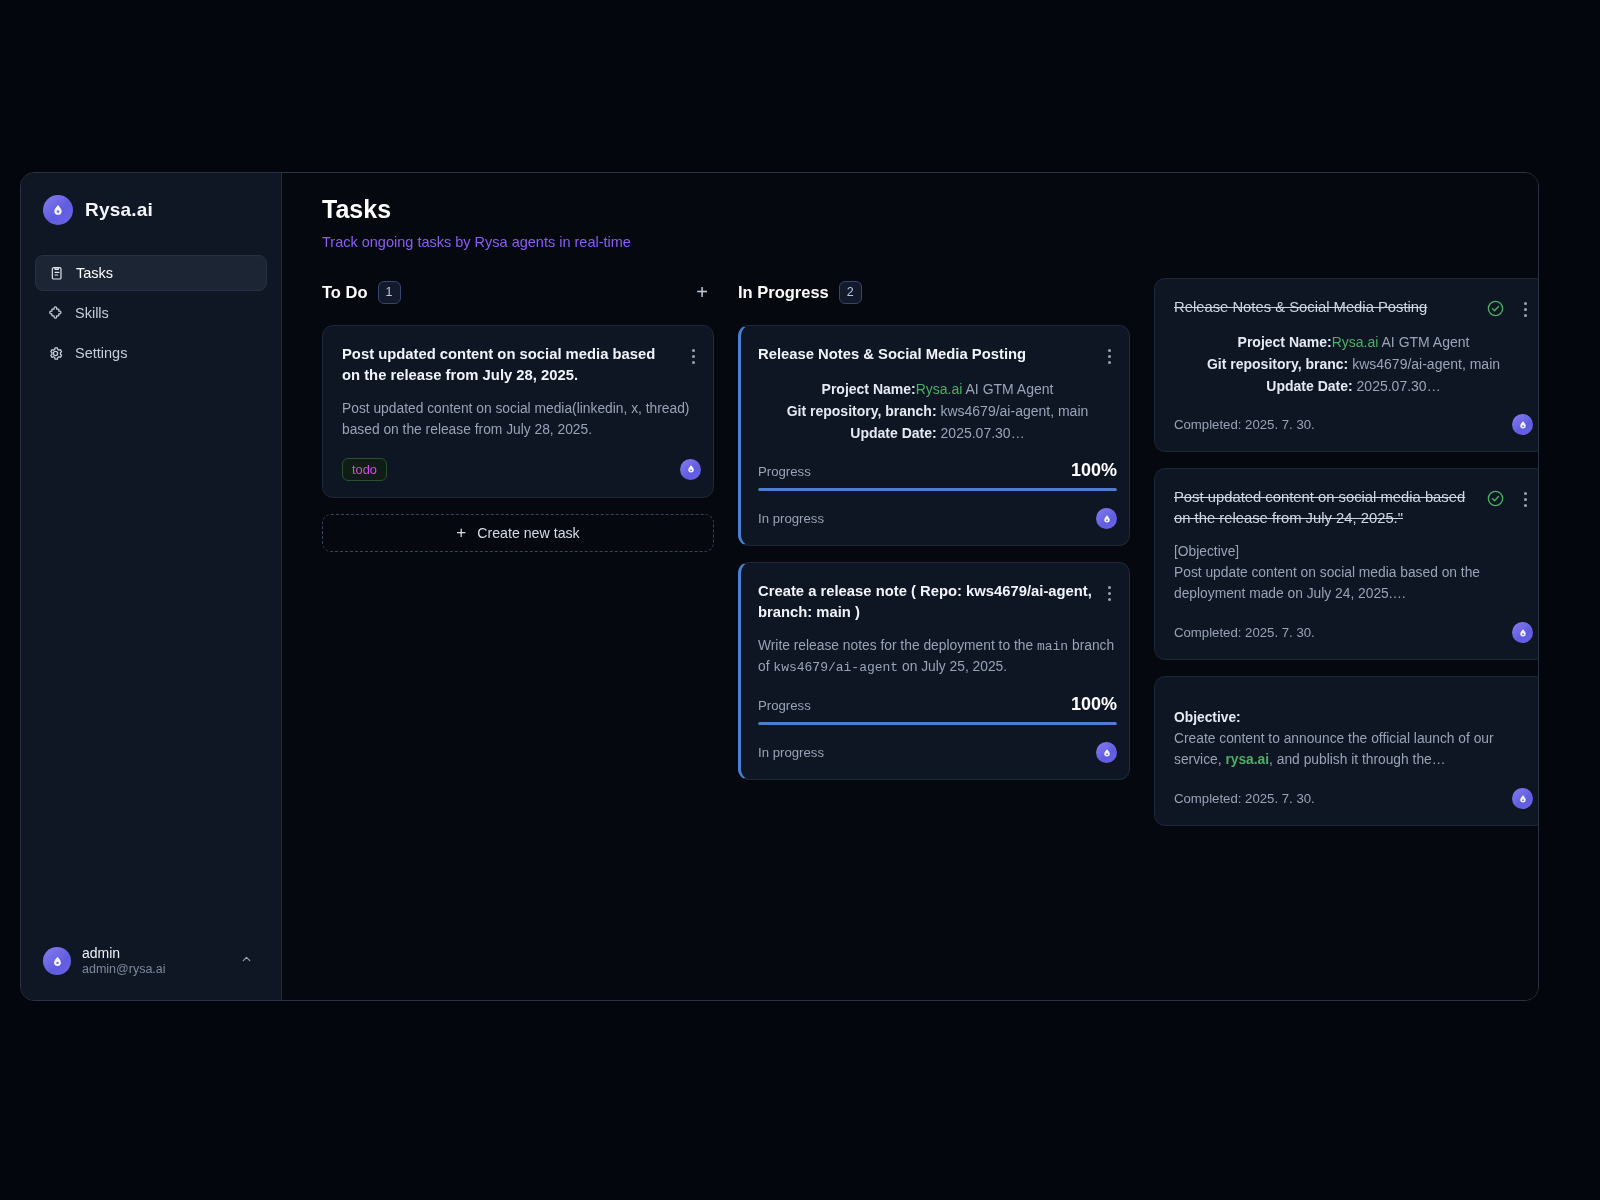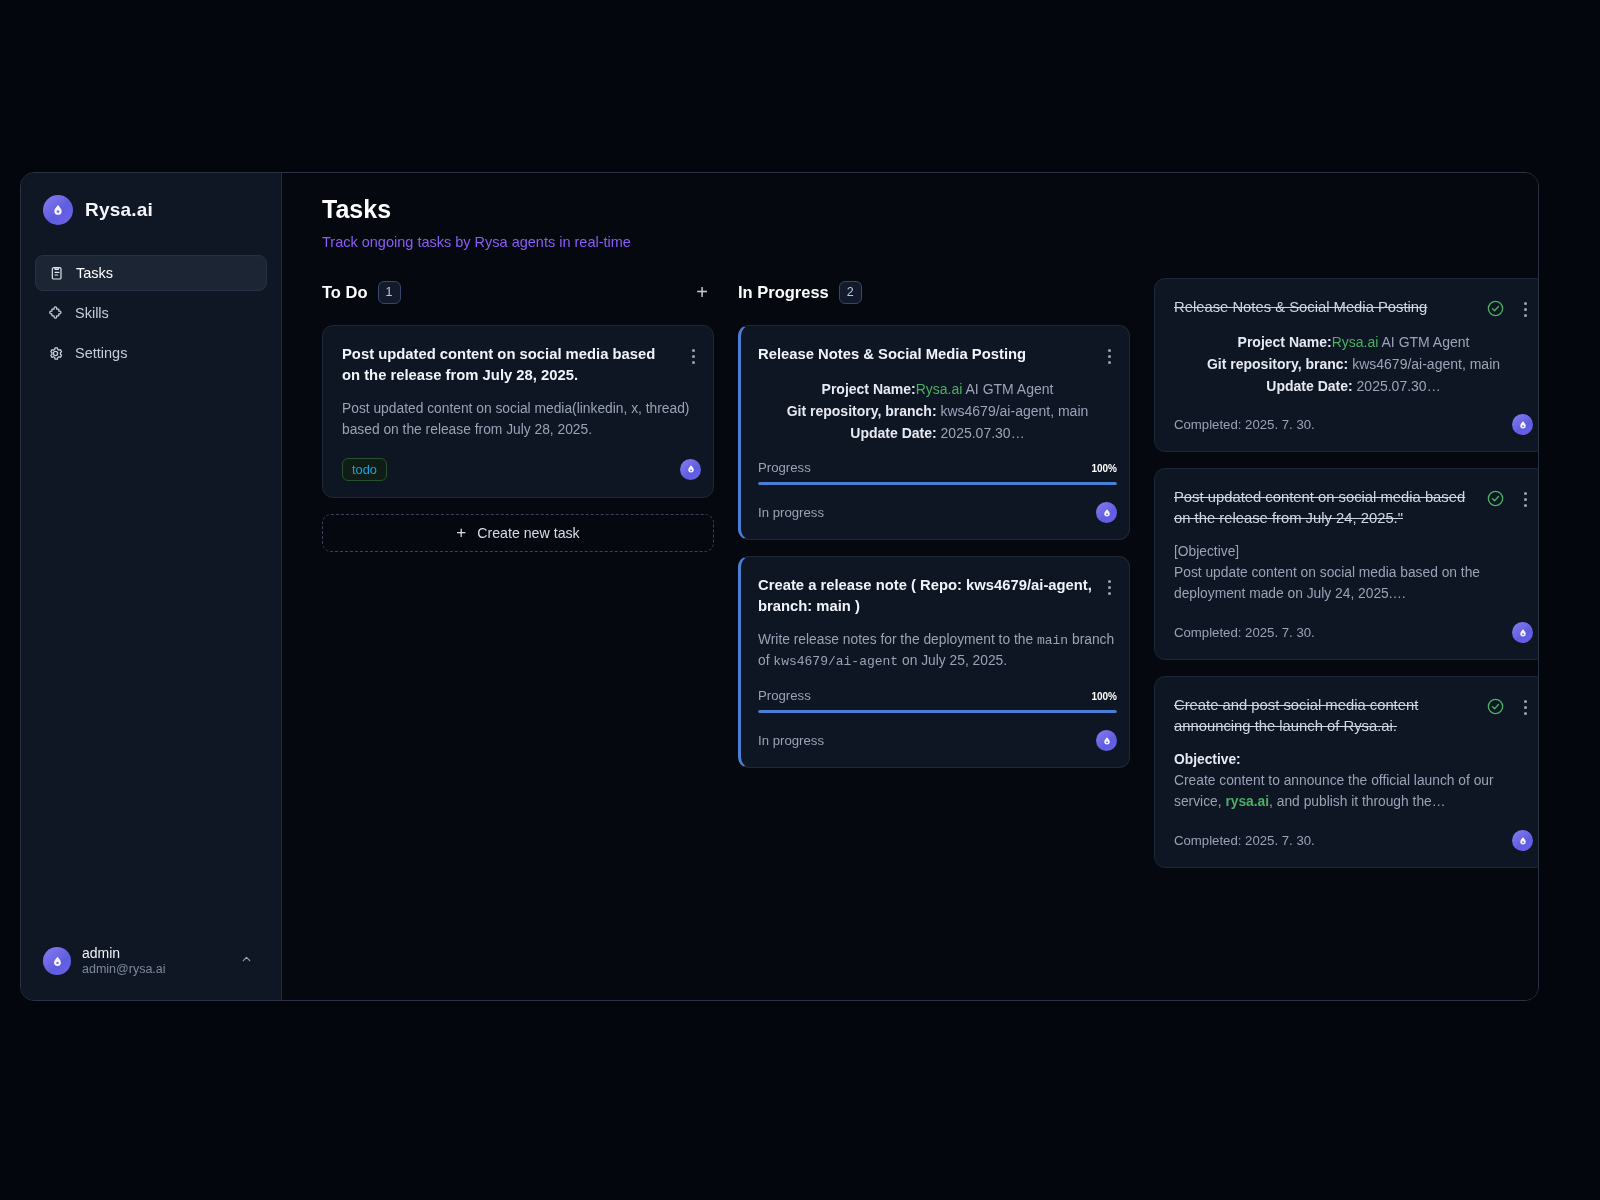--- a/index.html
+++ b/index.html
@@ -204,32 +204,32 @@
   .accent-green-b { color: #4caf63; font-weight: bold; }
   .mono { font-family: "Liberation Mono", monospace; font-size: 13px; }
 
   .badge-pill {
     display: inline-flex;
     align-items: center;
     height: 23px;
     padding: 0 9px;
     border-radius: 6px;
     font-size: 12.8px;
-    color: #0ea5e9;
+    color: #d946ef;
     background: #101d17;
     border: 1px solid #27512f;
   }
 
   .progress-block { margin-top: 16px; }
   .progress-row {
     display: flex; align-items: baseline; justify-content: space-between;
     font-size: 13.2px;
   }
   .progress-label { color: #98a3b6; }
-  .progress-pct { color: #ffffff; font-weight: bold; font-size: 10px; }
+  .progress-pct { color: #ffffff; font-weight: bold; font-size: 18px; }
   .progress-track {
     margin-top: 7px;
     height: 3px;
     border-radius: 2px;
     background: #1d2840;
     overflow: hidden;
   }
   .progress-fill { height: 100%; background: #4b7fd6; border-radius: 2px; }
 
   .card-foot {
@@ -507,34 +507,20 @@
             <span class="avatar-xs">
               <svg width="12" height="12" viewBox="0 0 24 24" aria-hidden="true">
                 <path d="M12 4.5c-3 4-5.5 6.2-5.5 9.2A5.5 5.5 0 0 0 12 19.2a5.5 5.5 0 0 0 5.5-5.5c0-3-2.5-5.2-5.5-9.2z" fill="#ffffff" opacity="0.95"></path>
                 <circle cx="12" cy="14.3" r="2" fill="#7d72ee"></circle>
               </svg>
             </span>
           </div>
         </article>
 
         <article class="card">
-          <div class="card-head">
-            <div class="card-title done">Create and post social media content announcing the launch of Rysa.ai.</div>
-            <span class="check-ring">
-              <svg width="19" height="19" viewBox="0 0 24 24" fill="none" stroke="#4caf63" stroke-width="1.7" stroke-linecap="round" stroke-linejoin="round">
-                <circle cx="12" cy="12" r="9"></circle>
-                <path d="M8.2 12.3l2.6 2.6 5-5.4"></path>
-              </svg>
-            </span>
-            <span class="kebab">
-                <i></i>
-                <i></i>
-                <i></i>
-              </span>
-          </div>
           <div class="card-desc">
             <div style="color:#e6eaf3;font-weight:bold;">Objective:</div>
             <div><span>Create content to announce the official launch of our service, </span><span class="accent-green-b">rysa.ai</span><span>, and publish it through the…</span></div>
           </div>
           <div class="card-foot">
             <span class="foot-text">Completed: 2025. 7. 30.</span>
             <span class="avatar-xs">
               <svg width="12" height="12" viewBox="0 0 24 24" aria-hidden="true">
                 <path d="M12 4.5c-3 4-5.5 6.2-5.5 9.2A5.5 5.5 0 0 0 12 19.2a5.5 5.5 0 0 0 5.5-5.5c0-3-2.5-5.2-5.5-9.2z" fill="#ffffff" opacity="0.95"></path>
                 <circle cx="12" cy="14.3" r="2" fill="#7d72ee"></circle>

